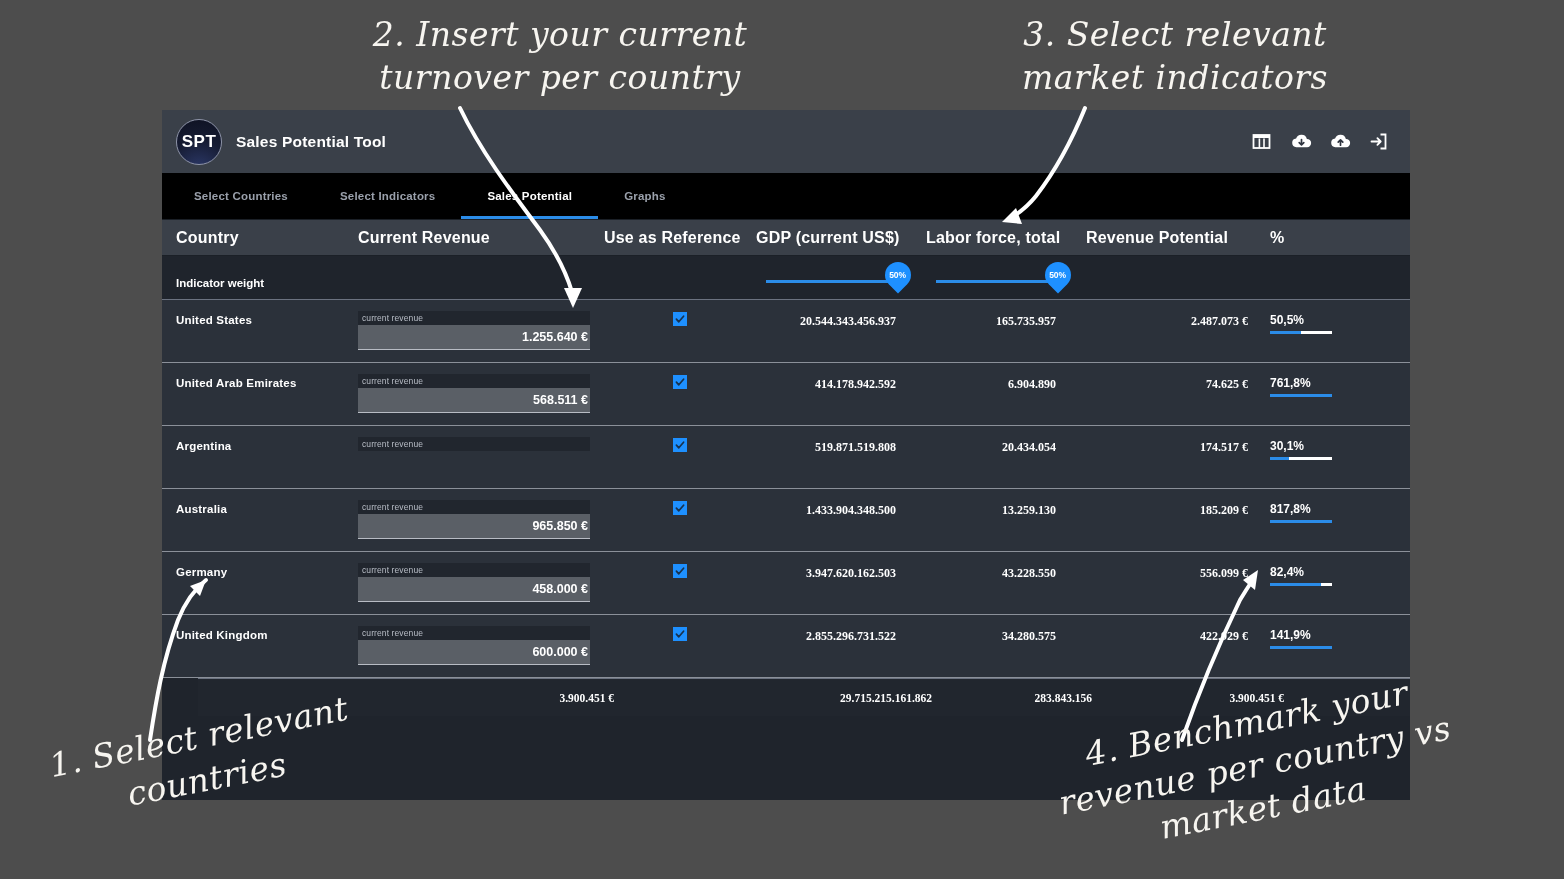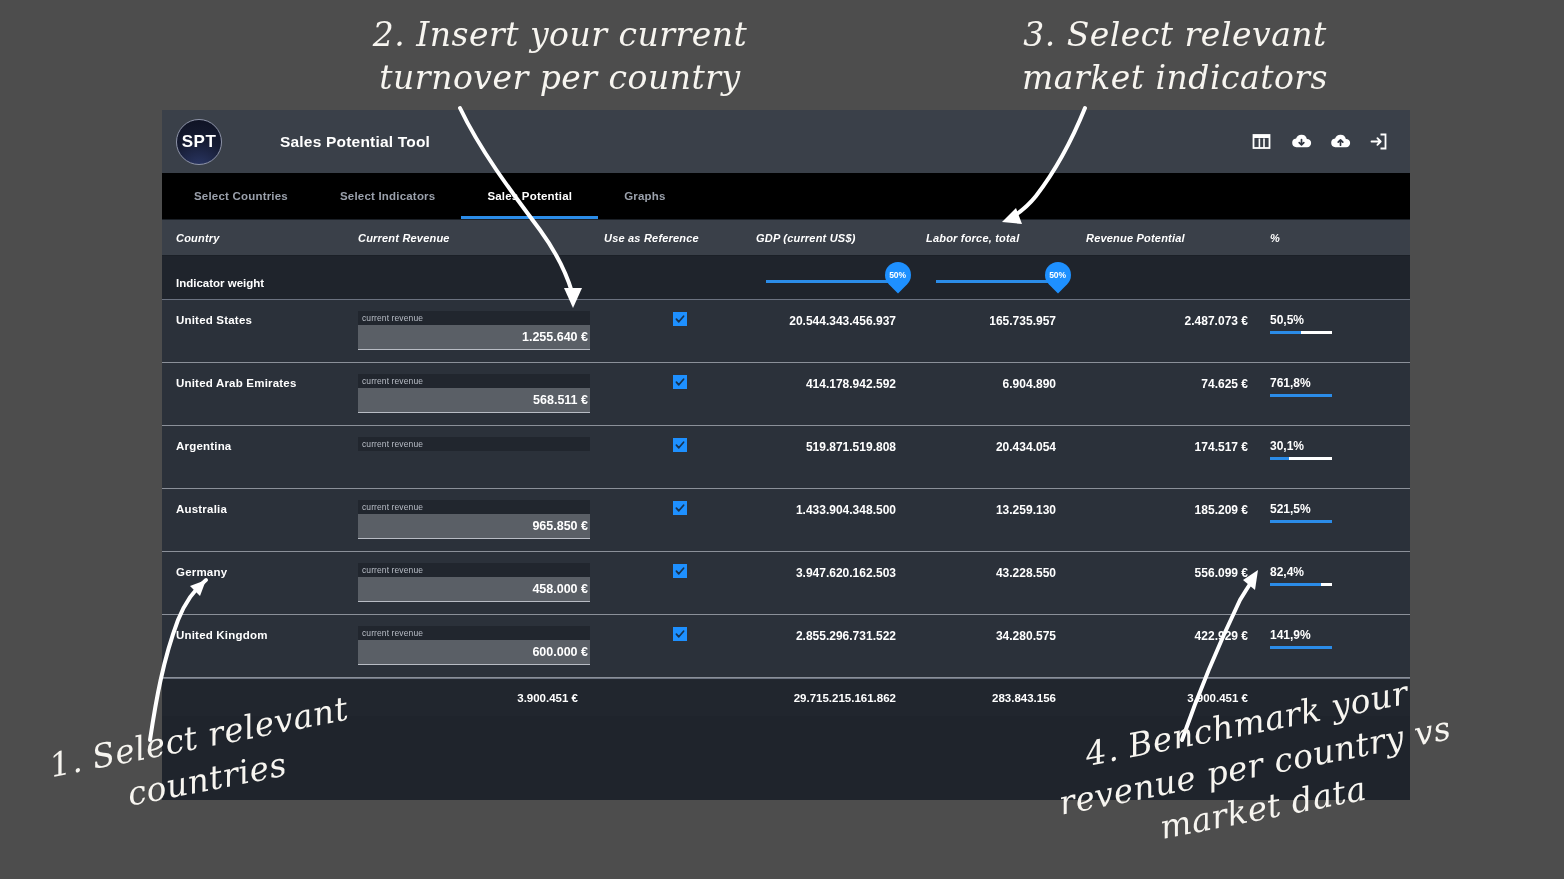--- a/index.html
+++ b/index.html
@@ -19,21 +19,20 @@
     background: #1f242c;
     overflow: hidden;
   }
 
   
   .topbar {
     height: 63px;
     background: #3a4049;
     display: flex; align-items: center;
     padding: 0 22px 0 14px;
-    gap: 44px;
   }
   .logo {
     width: 46px; height: 46px; border-radius: 50%;
     background: radial-gradient(circle at 50% 115%, #2d3a6b 0%, #161c33 55%, #0e1222 100%);
     border: 1px solid #8d93a8;
     display: flex; align-items: center; justify-content: center;
     flex: 0 0 auto;
   }
   .logo span {
     font-size: 17px; font-weight: bold; color: #ffffff;
@@ -68,23 +67,22 @@
   .tab.active::after {
     content: ""; position: absolute; left: 0; right: 0; bottom: 0;
     height: 3px; background: #2b8ce8;
   }
   .thead {
     height: 36px; background: #3a4049;
     display: flex; align-items: center;
     border-bottom: 1px solid #1b2027;
   }
   .thead .cell {
-    font-size: 11px; font-weight: bold; color: #ffffff;
+    font-size: 16px; font-weight: bold; color: #ffffff;
     letter-spacing: .2px;
-    font-style: italic;
   }
 
   
   .c-country   { width: 196px; padding-left: 14px; flex: 0 0 196px; }
   .c-revenue   { width: 246px; flex: 0 0 246px; }
   .c-ref       { width: 152px; flex: 0 0 152px; }
   .c-gdp       { width: 170px; flex: 0 0 170px; }
   .c-labor     { width: 160px; flex: 0 0 160px; }
   .c-potential { width: 172px; flex: 0 0 172px; }
   .c-pct       { width: 140px; flex: 0 0 140px; padding-left: 12px; }
@@ -148,36 +146,37 @@
   }
   .chk-wrap { display: flex; justify-content: center; padding-top: 1px; }
   .chk {
     width: 14px; height: 14px; background: #1e90ff;
     display: flex; align-items: center; justify-content: center;
     cursor: pointer;
   }
   .chk svg { display: block; }
   .num {
     font-size: 12px; font-weight: bold; color: #ffffff;
-    text-align: right; padding-right: 30px; padding-top: 3px;
+    text-align: right; padding-right: 30px; padding-top: 3px; font-family: Liberation Serif, serif;
   }
   .num.potential { padding-right: 10px; }
   .pct-cell { padding-top: 2px; }
   .pct-val { font-size: 12px; font-weight: bold; color: #ffffff; }
   .pct-bar {
     margin-top: 4px; width: 62px; height: 3px; background: #ffffff;
     position: relative;
   }
   .pct-fill { position: absolute; left: 0; top: 0; bottom: 0; background: #2b8ce8; }
 
   
   .tfoot {
     height: 38px; background: #21262e;
     display: flex; align-items: center;
     border-top: 1px solid #6b7280;
+    margin-left: 36px;
   }
   .tfoot .num { font-size: 11.5px; padding-top: 0; }
 
   
   .annot {
     position: absolute;
     color: #f7f5f0;
     font-family: "DejaVu Serif", serif;
     font-style: italic;
     font-size: 33px;
@@ -363,21 +362,21 @@
             <div class="chk">
               <svg width="12" height="12" viewBox="0 0 12 12">
                 <path d="M2.4 6.2 L4.8 8.8 L9.6 3.2" stroke="#18324d" stroke-width="1.7" fill="none" stroke-linecap="round" stroke-linejoin="round"></path>
               </svg>
             </div>
           </div>
           <div class="c-gdp num">1.433.904.348.500</div>
           <div class="c-labor num">13.259.130</div>
           <div class="c-potential num potential">185.209 €</div>
           <div class="c-pct pct-cell">
-            <div class="pct-val">521,5%</div>
+            <div class="pct-val">817,8%</div>
             <div class="pct-bar">
               <div class="pct-fill" style="width:100%"></div>
             </div>
           </div>
         </div>
         <div class="row">
           <div class="c-country country-name">Germany</div>
           <div class="c-revenue">
             <div class="rev-field">
               <div class="rev-label">current revenue</div>

